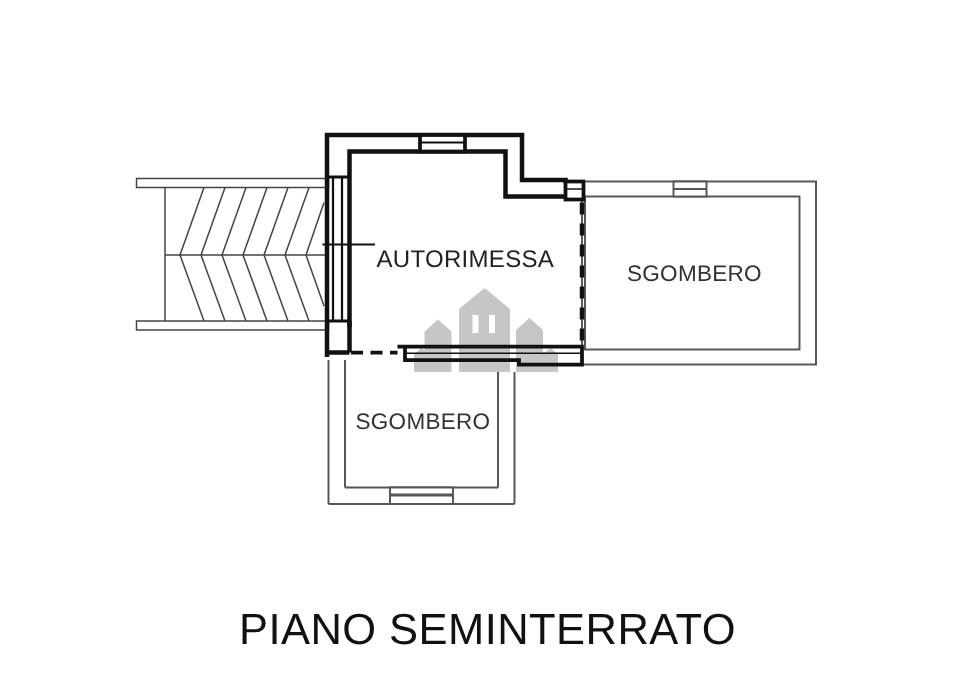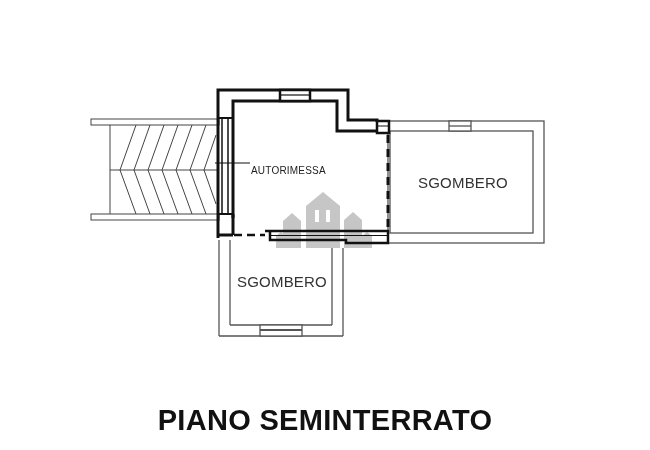--- a/index.html
+++ b/index.html
@@ -1,22 +1,22 @@
 <!DOCTYPE html>
 <html><head>
   <meta charset="utf-8">
   <style>
     html, body { margin: 0; padding: 0; background: #ffffff; }
     body { width: 650px; height: 450px; position: relative; overflow: hidden; font-family: "Liberation Sans", sans-serif; }
     #plan { position: absolute; left: 0; top: 0; width: 650px; height: 450px; }
     .room-label { position: absolute; color: #222; font-family: "Liberation Sans", sans-serif; white-space: nowrap; letter-spacing: 0.2px; }
-    #lbl-garage { left: 251px; top: 165px; font-size: 10px; }
+    #lbl-garage { left: 251px; top: 165px; font-size: 16px; }
     #lbl-store-right { left: 418px; top: 174px; font-size: 15px; color: #333; }
     #lbl-store-bottom { left: 237px; top: 273px; font-size: 15px; color: #333; }
-    #plan-title { position: absolute; left: 0; width: 650px; top: 404px; text-align: center; font-weight: bold; font-size: 29px; color: #111; letter-spacing: 0.3px; }
+    #plan-title { position: absolute; left: 0; width: 650px; top: 404px; text-align: center; font-weight: normal; font-size: 29px; color: #111; letter-spacing: 0.3px; }
   </style>
 </head>
 <body>
 
 <svg id="plan" viewBox="0 0 650 450" xmlns="http://www.w3.org/2000/svg">
 
   <g stroke="#444" fill="none" stroke-width="1">
     <rect x="91" y="119" width="128" height="6" fill="#fff" stroke="#444"></rect>
     <rect x="91" y="214" width="128" height="6" fill="#fff" stroke="#444"></rect>
     <line x1="110" y1="125" x2="110" y2="214"></line>

